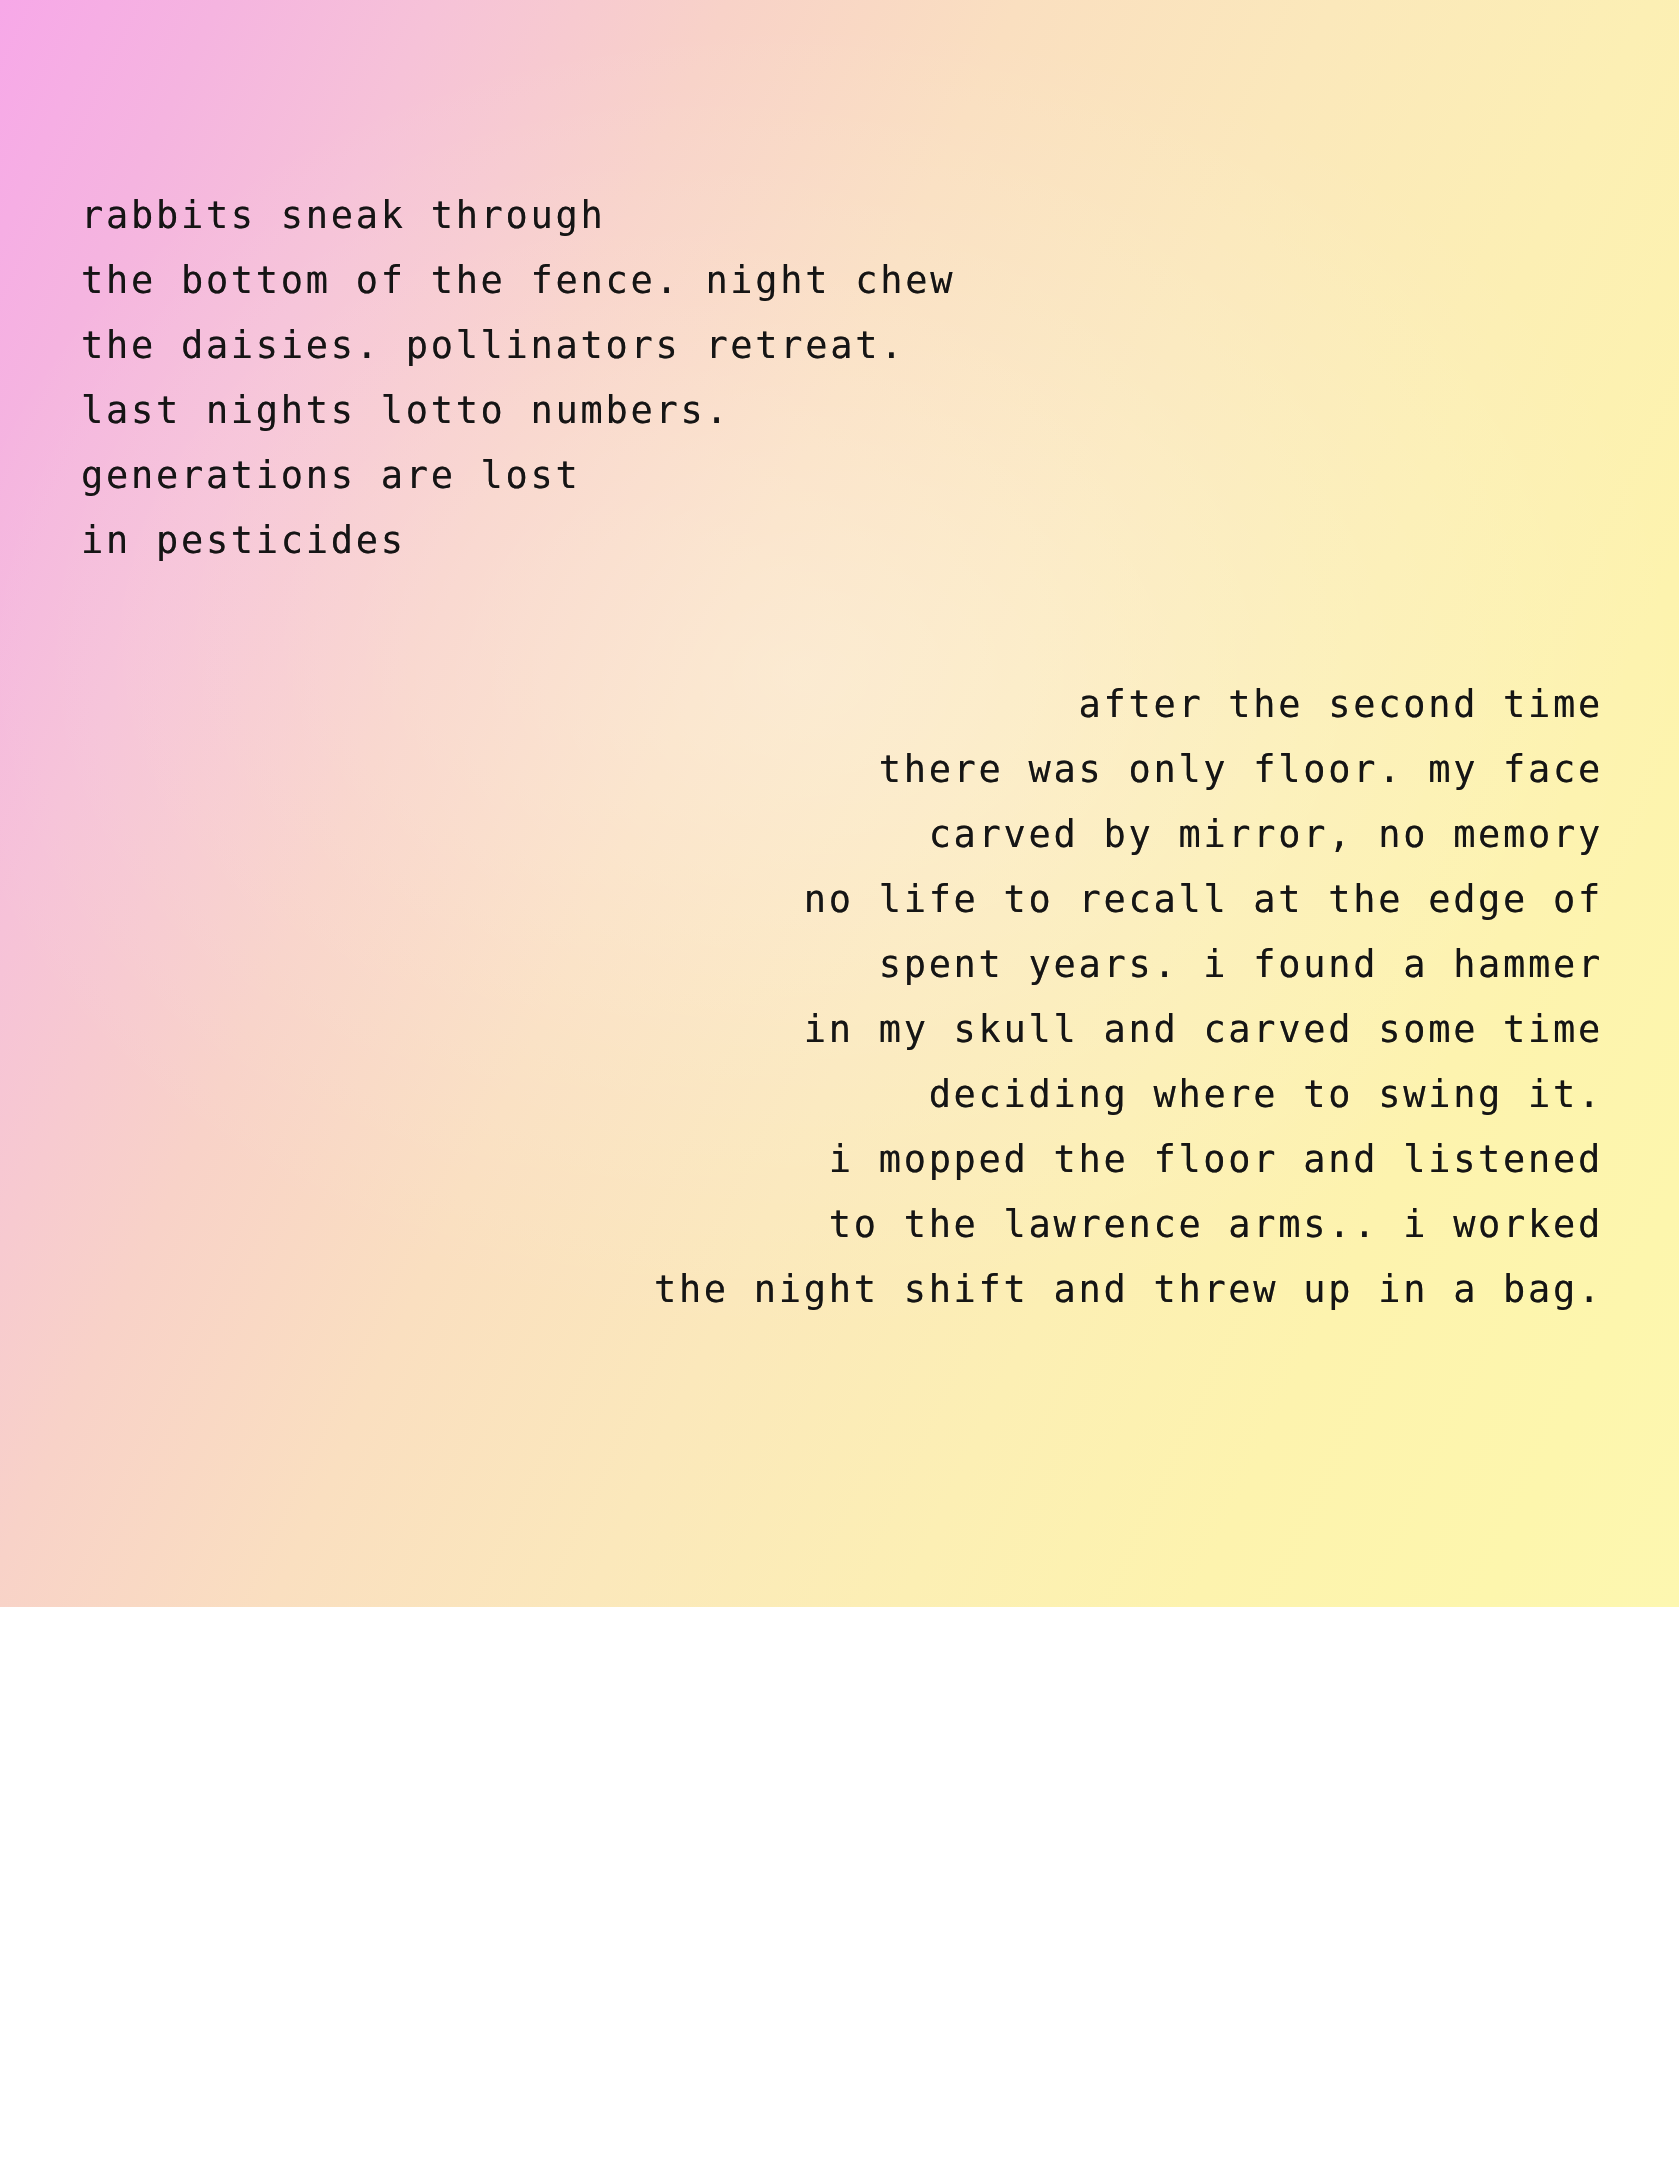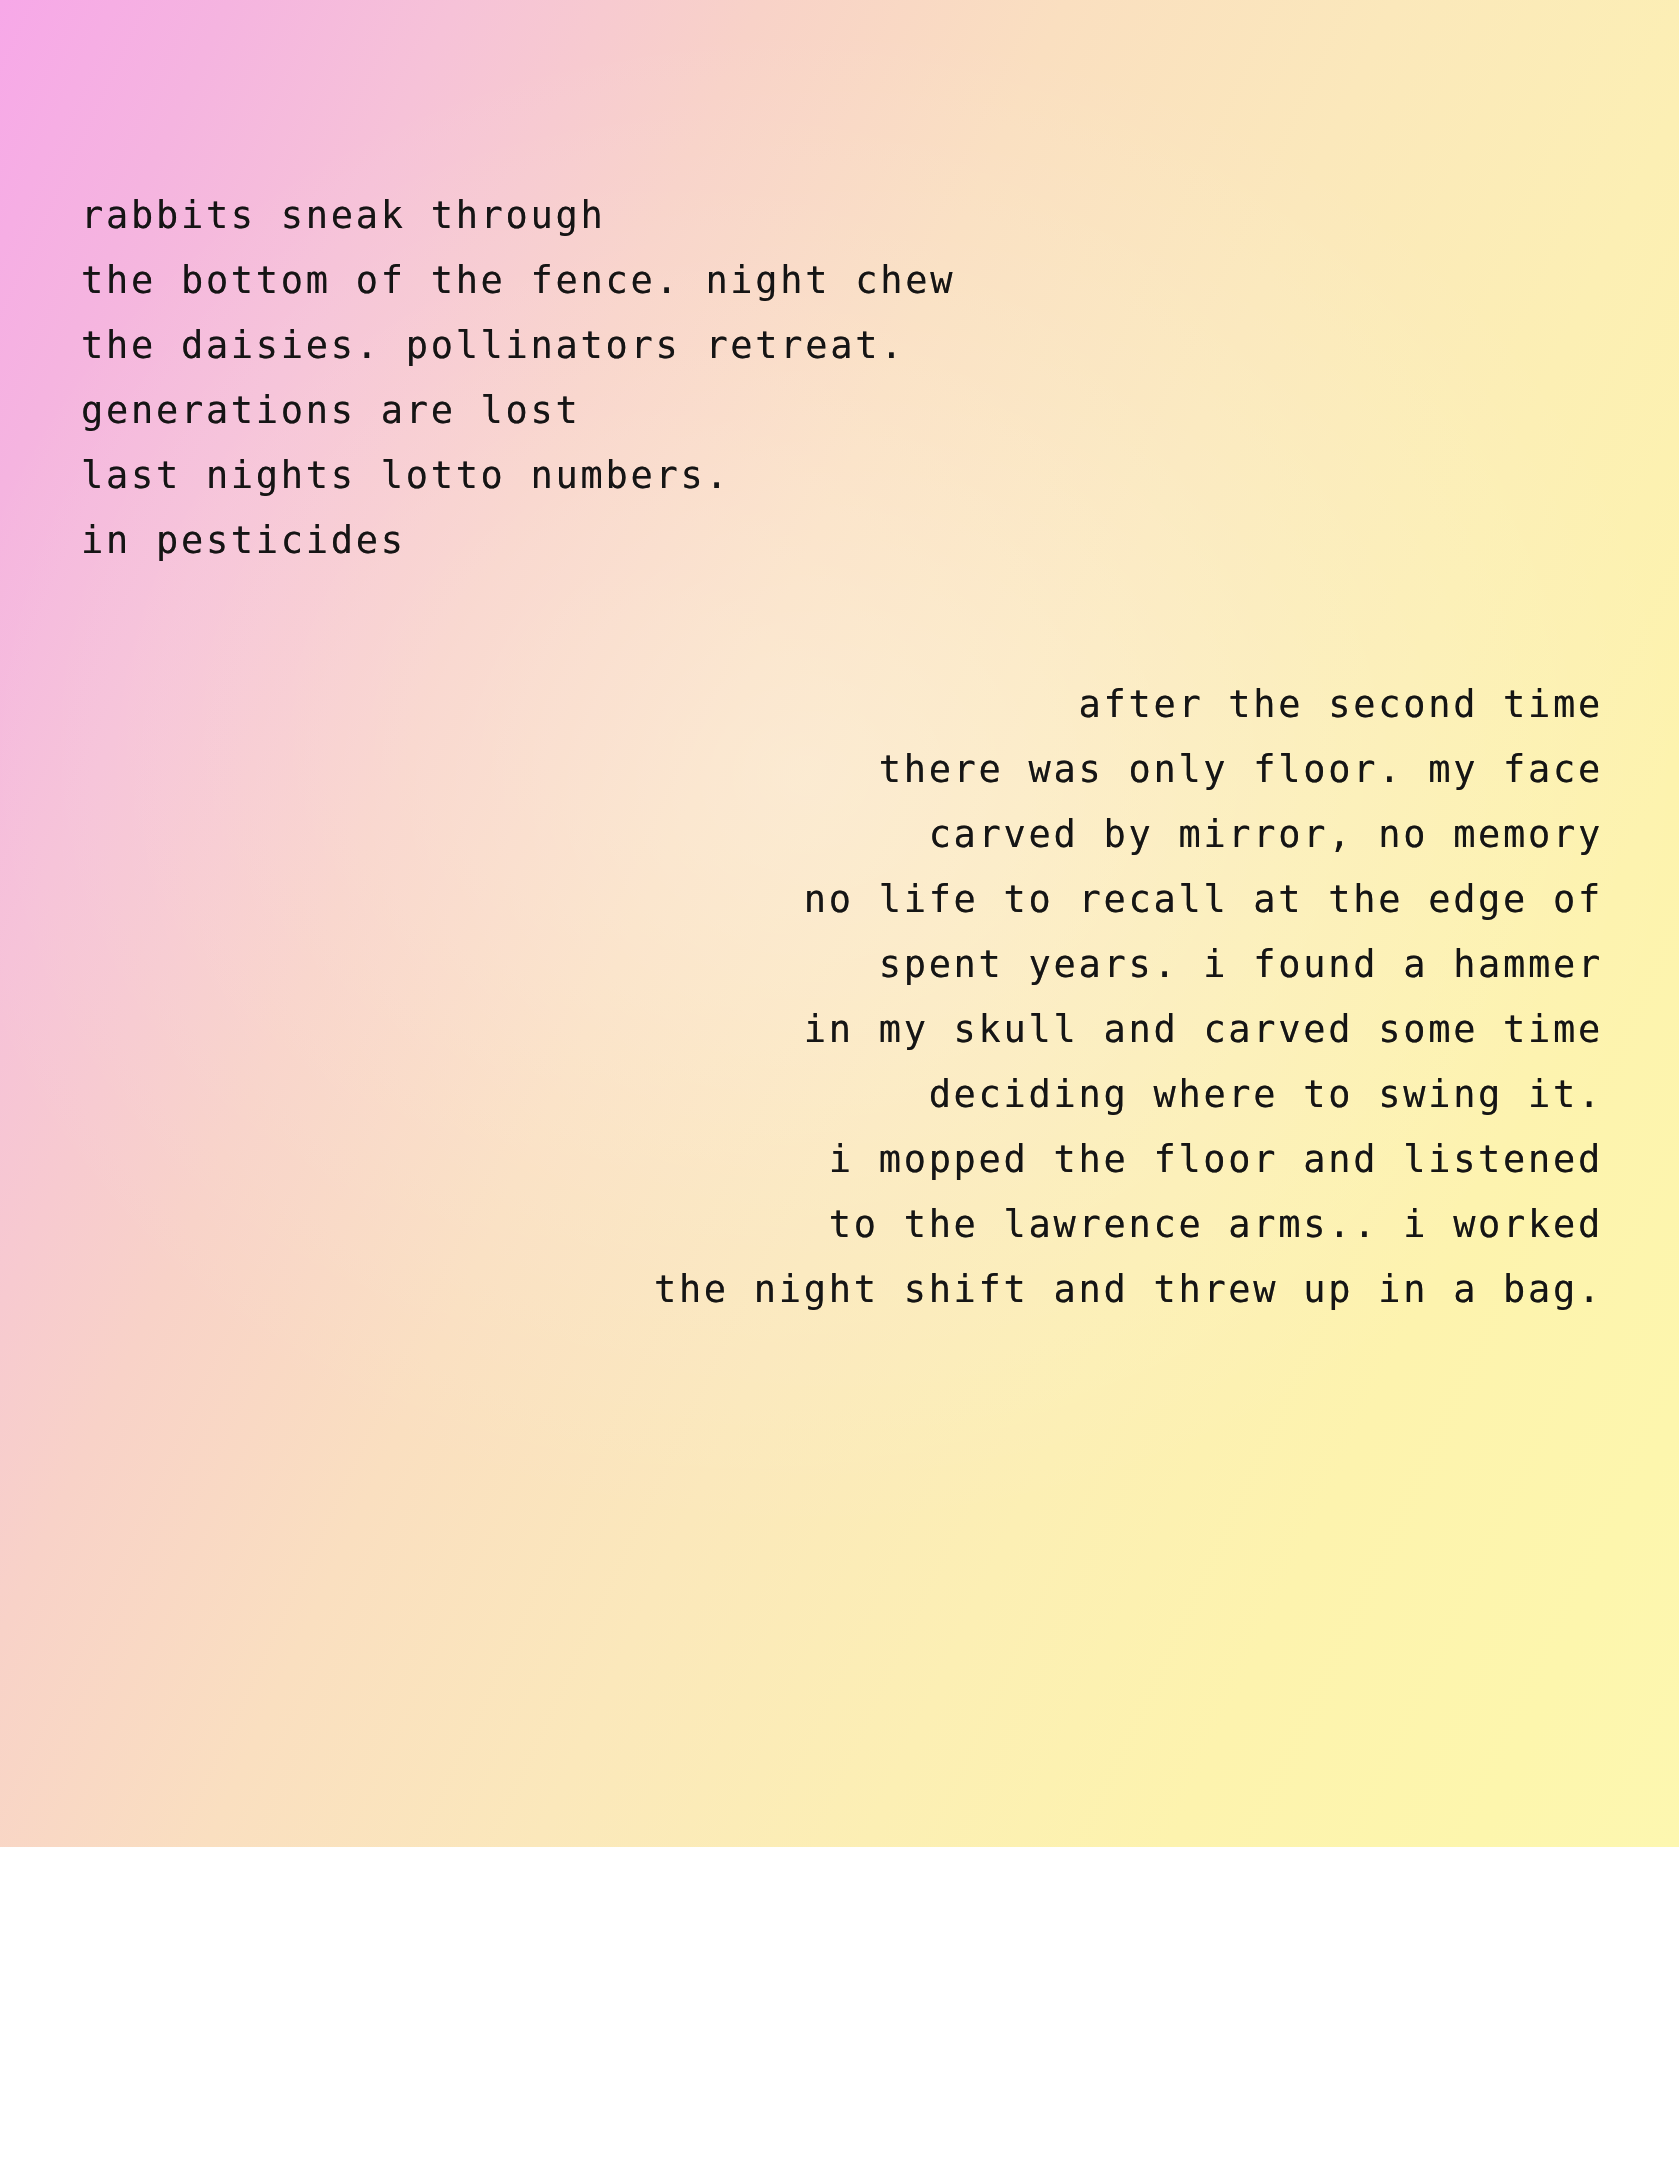--- a/index.html
+++ b/index.html
@@ -9,21 +9,21 @@
   body {
     width: 1679px;
     height: 2183px;
     font-family: "DejaVu Sans Mono", monospace;
     overflow: hidden;
   }
 
   #poem-page {
     position: relative;
     width: 1679px;
-    height: 1847px;
+    height: 1607px;
     box-sizing: border-box;
     
     background:
       linear-gradient(115deg,
         #f7a8e8 0%,
         #f5b4e0 9%,
         #f6c2d8 18%,
         #f8d2c8 30%,
         #fadfc0 42%,
         #fbe8bb 55%,
@@ -76,22 +76,22 @@
 <body>
 
 <div id="poem-page">
 
   <div class="poem">
 
     <div class="stanza">
       <div class="line">rabbits sneak through</div>
       <div class="line">the bottom of the fence. night chew</div>
       <div class="line">the daisies. pollinators retreat.</div>
+      <div class="line">last nights lotto numbers.</div>
       <div class="line">generations are lost</div>
-      <div class="line">last nights lotto numbers.</div>
       <div class="line">in pesticides</div>
     </div>
 
     <div class="stanza">
       <div class="line">after the second time</div>
       <div class="line">there was only floor. my face</div>
       <div class="line">carved by mirror, no memory</div>
       <div class="line">no life to recall at the edge of</div>
       <div class="line">spent years. i found a hammer</div>
       <div class="line">in my skull and carved some time</div>

